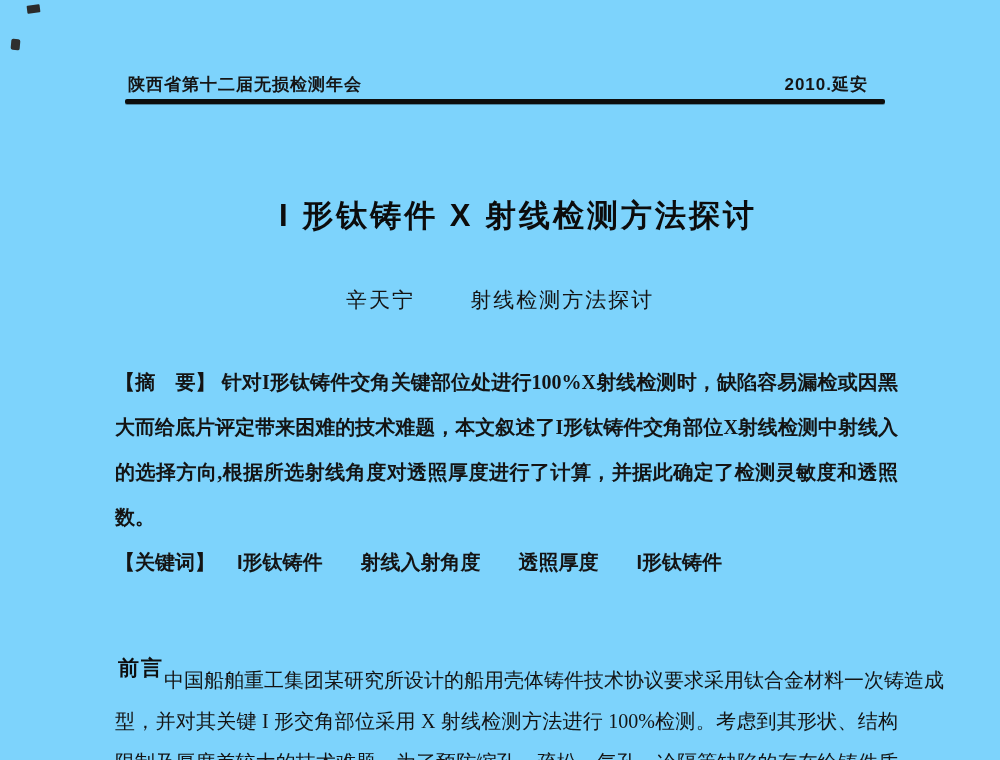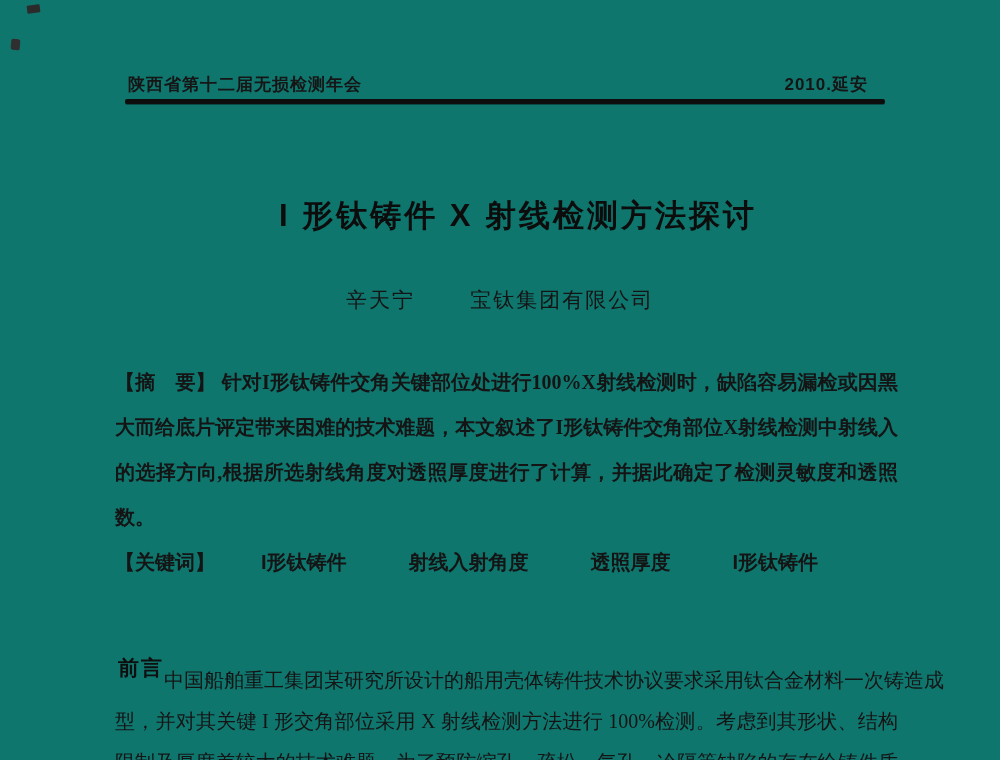--- a/index.html
+++ b/index.html
@@ -2,21 +2,21 @@
 <html><head>
 <meta charset="utf-8">
 <style>
   * { margin: 0; padding: 0; box-sizing: border-box; }
   html, body { background: #e8e8e8; }
   body { font-family: "Liberation Serif", "DejaVu Serif", serif; }
   .page {
     position: relative;
     width: 1000px;
     height: 760px;
-    background: #0f766e;
+    background: #7dd3fc;
     color: #111111;
     overflow: hidden;
     margin: 0 auto;
   }
   
   .speck-a {
     position: absolute; left: 27px; top: 5px;
     width: 13px; height: 8px; background: #2b2b2b;
     transform: rotate(-7deg); border-radius: 1px;
   }
@@ -66,21 +66,21 @@
     font-weight: 700; margin-right: 6px;
   }
   .keywords-row {
     position: absolute; left: 115px; top: 540px;
     width: 800px; height: 45px; line-height: 45px;
     font-family: "Liberation Sans", "DejaVu Sans", sans-serif;
     font-size: 20px; font-weight: 600; color: #141414;
     white-space: nowrap;
   }
   .kw-label { font-weight: 700; margin-right: 22px; }
-  .kw-term { margin-right: 38px; margin-left: 24px; }
+  .kw-term { margin-right: 38px; }
   .section-heading {
     position: absolute; left: 118px; top: 624px;
     font-family: "Liberation Sans", "DejaVu Sans", sans-serif;
     font-size: 21px; font-weight: 700; letter-spacing: 2px; color: #0e0e0e; margin-top: 30px;
   }
   .body-block {
     position: absolute; left: 115px; top: 660px;
     width: 783px;
     font-size: 20px; color: #141414; font-weight: 500;
   }
@@ -99,21 +99,21 @@
   <div class="header-row">
     <span>陕西省第十二届无损检测年会</span>
     <span>2010.延安</span>
   </div>
   <div class="header-rule"></div>
 
   <div class="paper-title">I 形钛铸件 X 射线检测方法探讨</div>
 
   <div class="author-row">
     <span class="author-name">辛天宁</span>
-    <span>宝钛集团有限公司</span>
+    <span>射线检测方法探讨</span>
   </div>
 
   <div class="abstract-block">
     <div class="abs-line fill">
       <span class="abs-label">【摘　要】</span><span>针对I形钛铸件交角关键部位处进行100%X射线检测时，缺陷容易漏检或因黑度差较</span>
     </div>
     <div class="abs-line fill">大而给底片评定带来困难的技术难题，本文叙述了I形钛铸件交角部位X射线检测中射线入射角度</div>
     <div class="abs-line fill">的选择方向,根据所选射线角度对透照厚度进行了计算，并据此确定了检测灵敏度和透照工艺参</div>
     <div class="abs-line">数。</div>
   </div>

